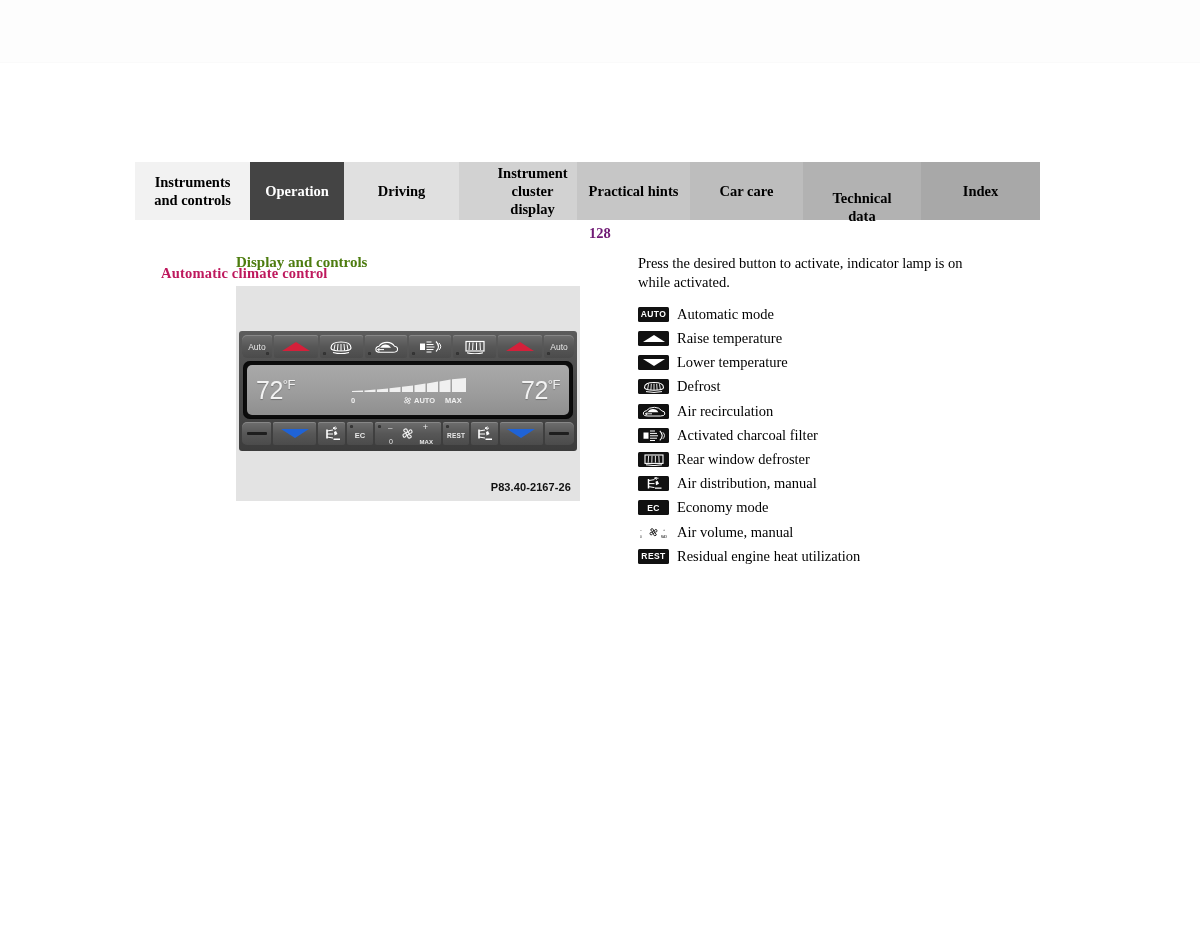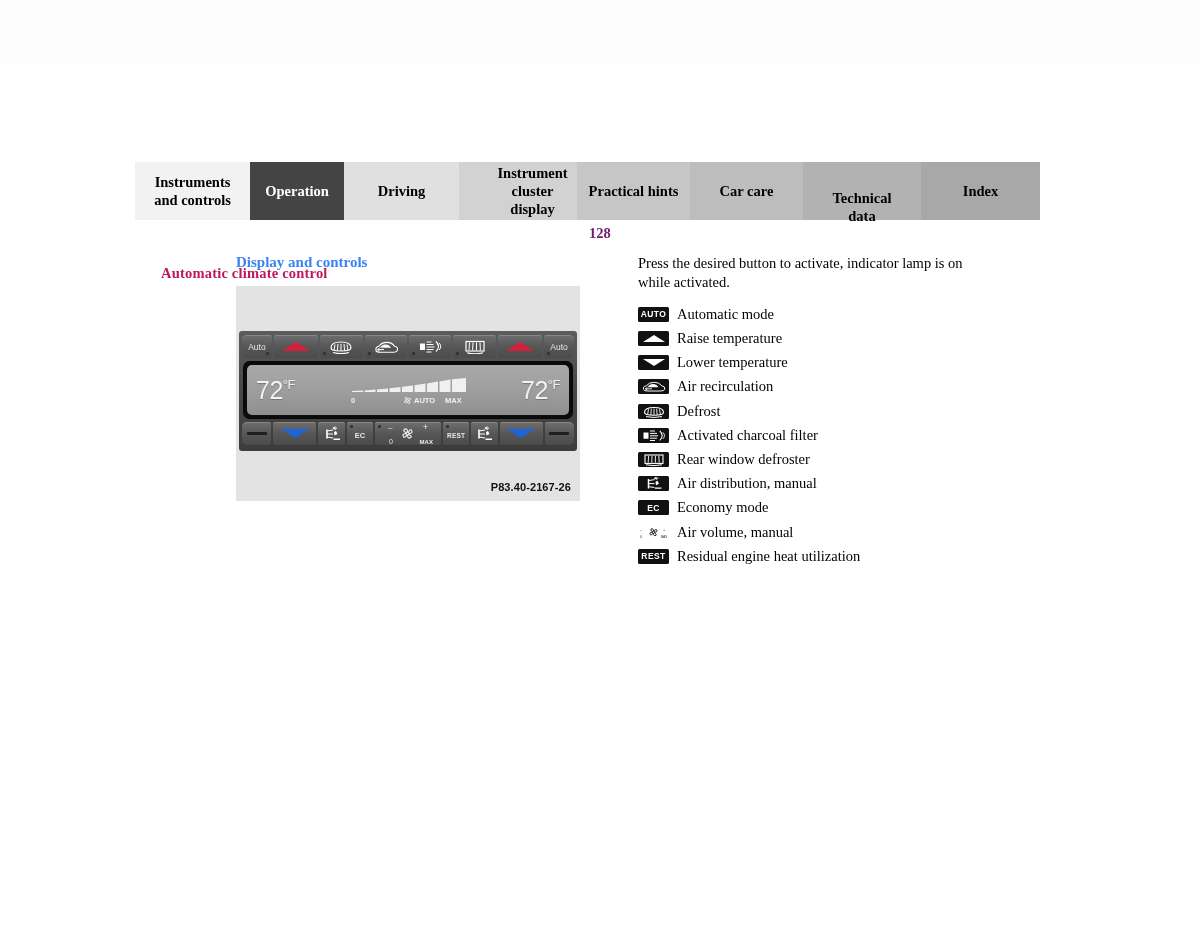--- a/index.html
+++ b/index.html
@@ -77,21 +77,21 @@
   .col-left {
     position: absolute;
     left: 236px;
     top: 254px;
     width: 344px;
   }
   .subhead {
     font-family: "Liberation Serif", serif;
     font-weight: bold;
     font-size: 15px;
-    color: #3b82f6;
+    color: #4d7c0f;
     margin: 0 0 15px 0;
   }
 
   .figure {
     position: relative;
     width: 344px;
     height: 215px;
     background: #e3e3e3;
   }
   .fig-caption {
@@ -543,37 +543,37 @@
         <span class="lg-text">Raise temperature</span>
       </li>
       <li>
         <span class="lg-icon">
           <span class="lg-tri-down"></span>
         </span>
         <span class="lg-text">Lower temperature</span>
       </li>
       <li>
         <span class="lg-icon">
+          <svg width="26" height="13" viewBox="0 0 26 13">
+            <path d="M3.5 7.5 Q3.5 2.5 13 2.5 Q22.5 2.5 22.5 7.5 Q22.5 10.2 13 10.2 Q3.5 10.2 3.5 7.5 Z" fill="none" stroke="#fff" stroke-width="1.1"></path>
+            <path d="M7.5 4.2 L6.6 9.6 M10.3 3.8 L9.9 10 M13 3.7 L13 10.2 M15.7 3.8 L16.1 10 M18.5 4.2 L19.4 9.6" stroke="#fff" stroke-width="0.9"></path>
+            <path d="M5 11.6 Q13 13.3 21 11.6" fill="none" stroke="#fff" stroke-width="1"></path>
+          </svg>
+        </span>
+        <span class="lg-text">Defrost</span>
+      </li>
+      <li>
+        <span class="lg-icon">
           <svg width="30" height="13" viewBox="0 0 30 13">
             <path d="M4.5 9.4 Q3.8 6.3 7.3 5.8 Q9.8 2.3 15.3 2.3 Q20.3 2.3 22.8 5.8 Q26.2 6.2 25.8 9.1 Q25.4 11 21.5 11 L8.5 11 Q5 11 4.5 9.4 Z" fill="none" stroke="#fff" stroke-width="1"></path>
             <path d="M8.6 7.2 L19.4 7.2 Q17.4 4.1 14 4.1 Q10.6 4.1 8.6 7.2 Z" fill="#fff"></path>
             <path d="M13 8.8 L6.4 8.8 M6.4 8.8 L8.4 7.6 M6.4 8.8 L8.4 10" fill="none" stroke="#fff" stroke-width="0.9"></path>
           </svg>
         </span>
         <span class="lg-text">Air recirculation</span>
-      </li>
-      <li>
-        <span class="lg-icon">
-          <svg width="26" height="13" viewBox="0 0 26 13">
-            <path d="M3.5 7.5 Q3.5 2.5 13 2.5 Q22.5 2.5 22.5 7.5 Q22.5 10.2 13 10.2 Q3.5 10.2 3.5 7.5 Z" fill="none" stroke="#fff" stroke-width="1.1"></path>
-            <path d="M7.5 4.2 L6.6 9.6 M10.3 3.8 L9.9 10 M13 3.7 L13 10.2 M15.7 3.8 L16.1 10 M18.5 4.2 L19.4 9.6" stroke="#fff" stroke-width="0.9"></path>
-            <path d="M5 11.6 Q13 13.3 21 11.6" fill="none" stroke="#fff" stroke-width="1"></path>
-          </svg>
-        </span>
-        <span class="lg-text">Defrost</span>
       </li>
       <li>
         <span class="lg-icon">
           <svg width="28" height="13" viewBox="0 0 28 13">
             <path d="M3.5 3.5 L8.5 3.5 L8.5 9.8 L3.5 9.8 Z" fill="#fff"></path>
             <path d="M10 2 L15 2 M10 4.4 L17 4.4 M10 6.8 L18 6.8 M10 9.2 L17 9.2 M10 11.5 L15 11.5" stroke="#fff" stroke-width="1"></path>
             <path d="M19.8 1.8 Q24.6 6.6 19.8 11.4" fill="none" stroke="#fff" stroke-width="1.1"></path>
             <path d="M22.8 3.3 Q26.2 6.6 22.8 9.9" fill="none" stroke="#fff" stroke-width="0.9"></path>
           </svg>
         </span>

